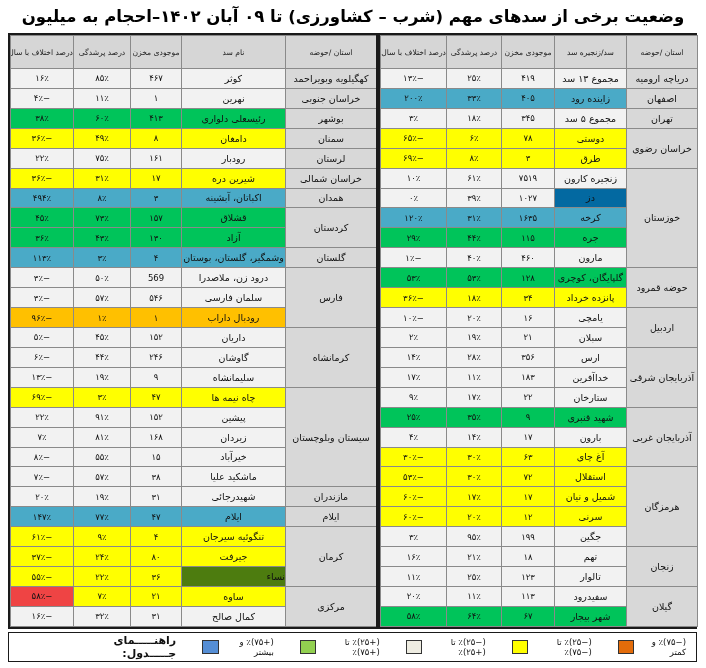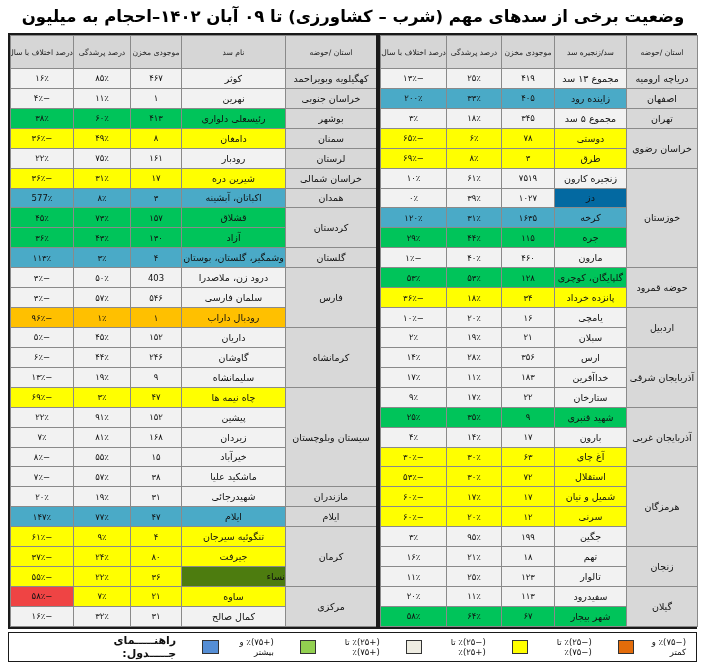--- a/index.html
+++ b/index.html
@@ -111,21 +111,21 @@
             <td class="prov" rowspan="1">لرستان</td>
           </tr>
           <tr>
             <td class="num c-yellow" style="background: rgb(255, 255, 0);">−۳۶٪</td>
             <td class="num c-yellow" style="background: rgb(255, 255, 0);">۳۱٪</td>
             <td class="num c-yellow" style="background: rgb(255, 255, 0);">۱۷</td>
             <td class="name c-yellow" style="background: rgb(255, 255, 0);">شیرین دره</td>
             <td class="prov" rowspan="1">خراسان شمالی</td>
           </tr>
           <tr>
-            <td class="num c-blue" style="background: rgb(74, 170, 199);">577٪</td>
+            <td class="num c-blue" style="background: rgb(74, 170, 199);">۴۹۴٪</td>
             <td class="num c-blue" style="background: rgb(74, 170, 199);">۸٪</td>
             <td class="num c-blue" style="background: rgb(74, 170, 199);">۳</td>
             <td class="name c-blue" style="background: rgb(74, 170, 199);">اکباتان، آبشینه</td>
             <td class="prov" rowspan="1">همدان</td>
           </tr>
           <tr>
             <td class="num c-green" style="background: rgb(0, 196, 90);">۴۵٪</td>
             <td class="num c-green" style="background: rgb(0, 196, 90);">۷۳٪</td>
             <td class="num c-green" style="background: rgb(0, 196, 90);">۱۵۷</td>
             <td class="name c-green" style="background: rgb(0, 196, 90);">قشلاق</td>
@@ -140,21 +140,21 @@
           <tr>
             <td class="num c-blue" style="background: rgb(74, 170, 199);">۱۱۳٪</td>
             <td class="num c-blue" style="background: rgb(74, 170, 199);">۳٪</td>
             <td class="num c-blue" style="background: rgb(74, 170, 199);">۴</td>
             <td class="name c-blue" style="background: rgb(74, 170, 199);">وشمگیر، گلستان، بوستان</td>
             <td class="prov" rowspan="1">گلستان</td>
           </tr>
           <tr>
             <td class="num c-gray" style="background: rgb(242, 242, 242);">−۳٪</td>
             <td class="num c-gray" style="background: rgb(242, 242, 242);">۵۰٪</td>
-            <td class="num c-gray" style="background: rgb(242, 242, 242);">403</td>
+            <td class="num c-gray" style="background: rgb(242, 242, 242);">569</td>
             <td class="name c-gray" style="background: rgb(242, 242, 242);">درود زن، ملاصدرا</td>
             <td class="prov" rowspan="3">فارس</td>
           </tr>
           <tr>
             <td class="num c-gray" style="background: rgb(242, 242, 242);">−۳٪</td>
             <td class="num c-gray" style="background: rgb(242, 242, 242);">۵۷٪</td>
             <td class="num c-gray" style="background: rgb(242, 242, 242);">۵۴۶</td>
             <td class="name c-gray" style="background: rgb(242, 242, 242);">سلمان فارسی</td>
           </tr>
           <tr>

